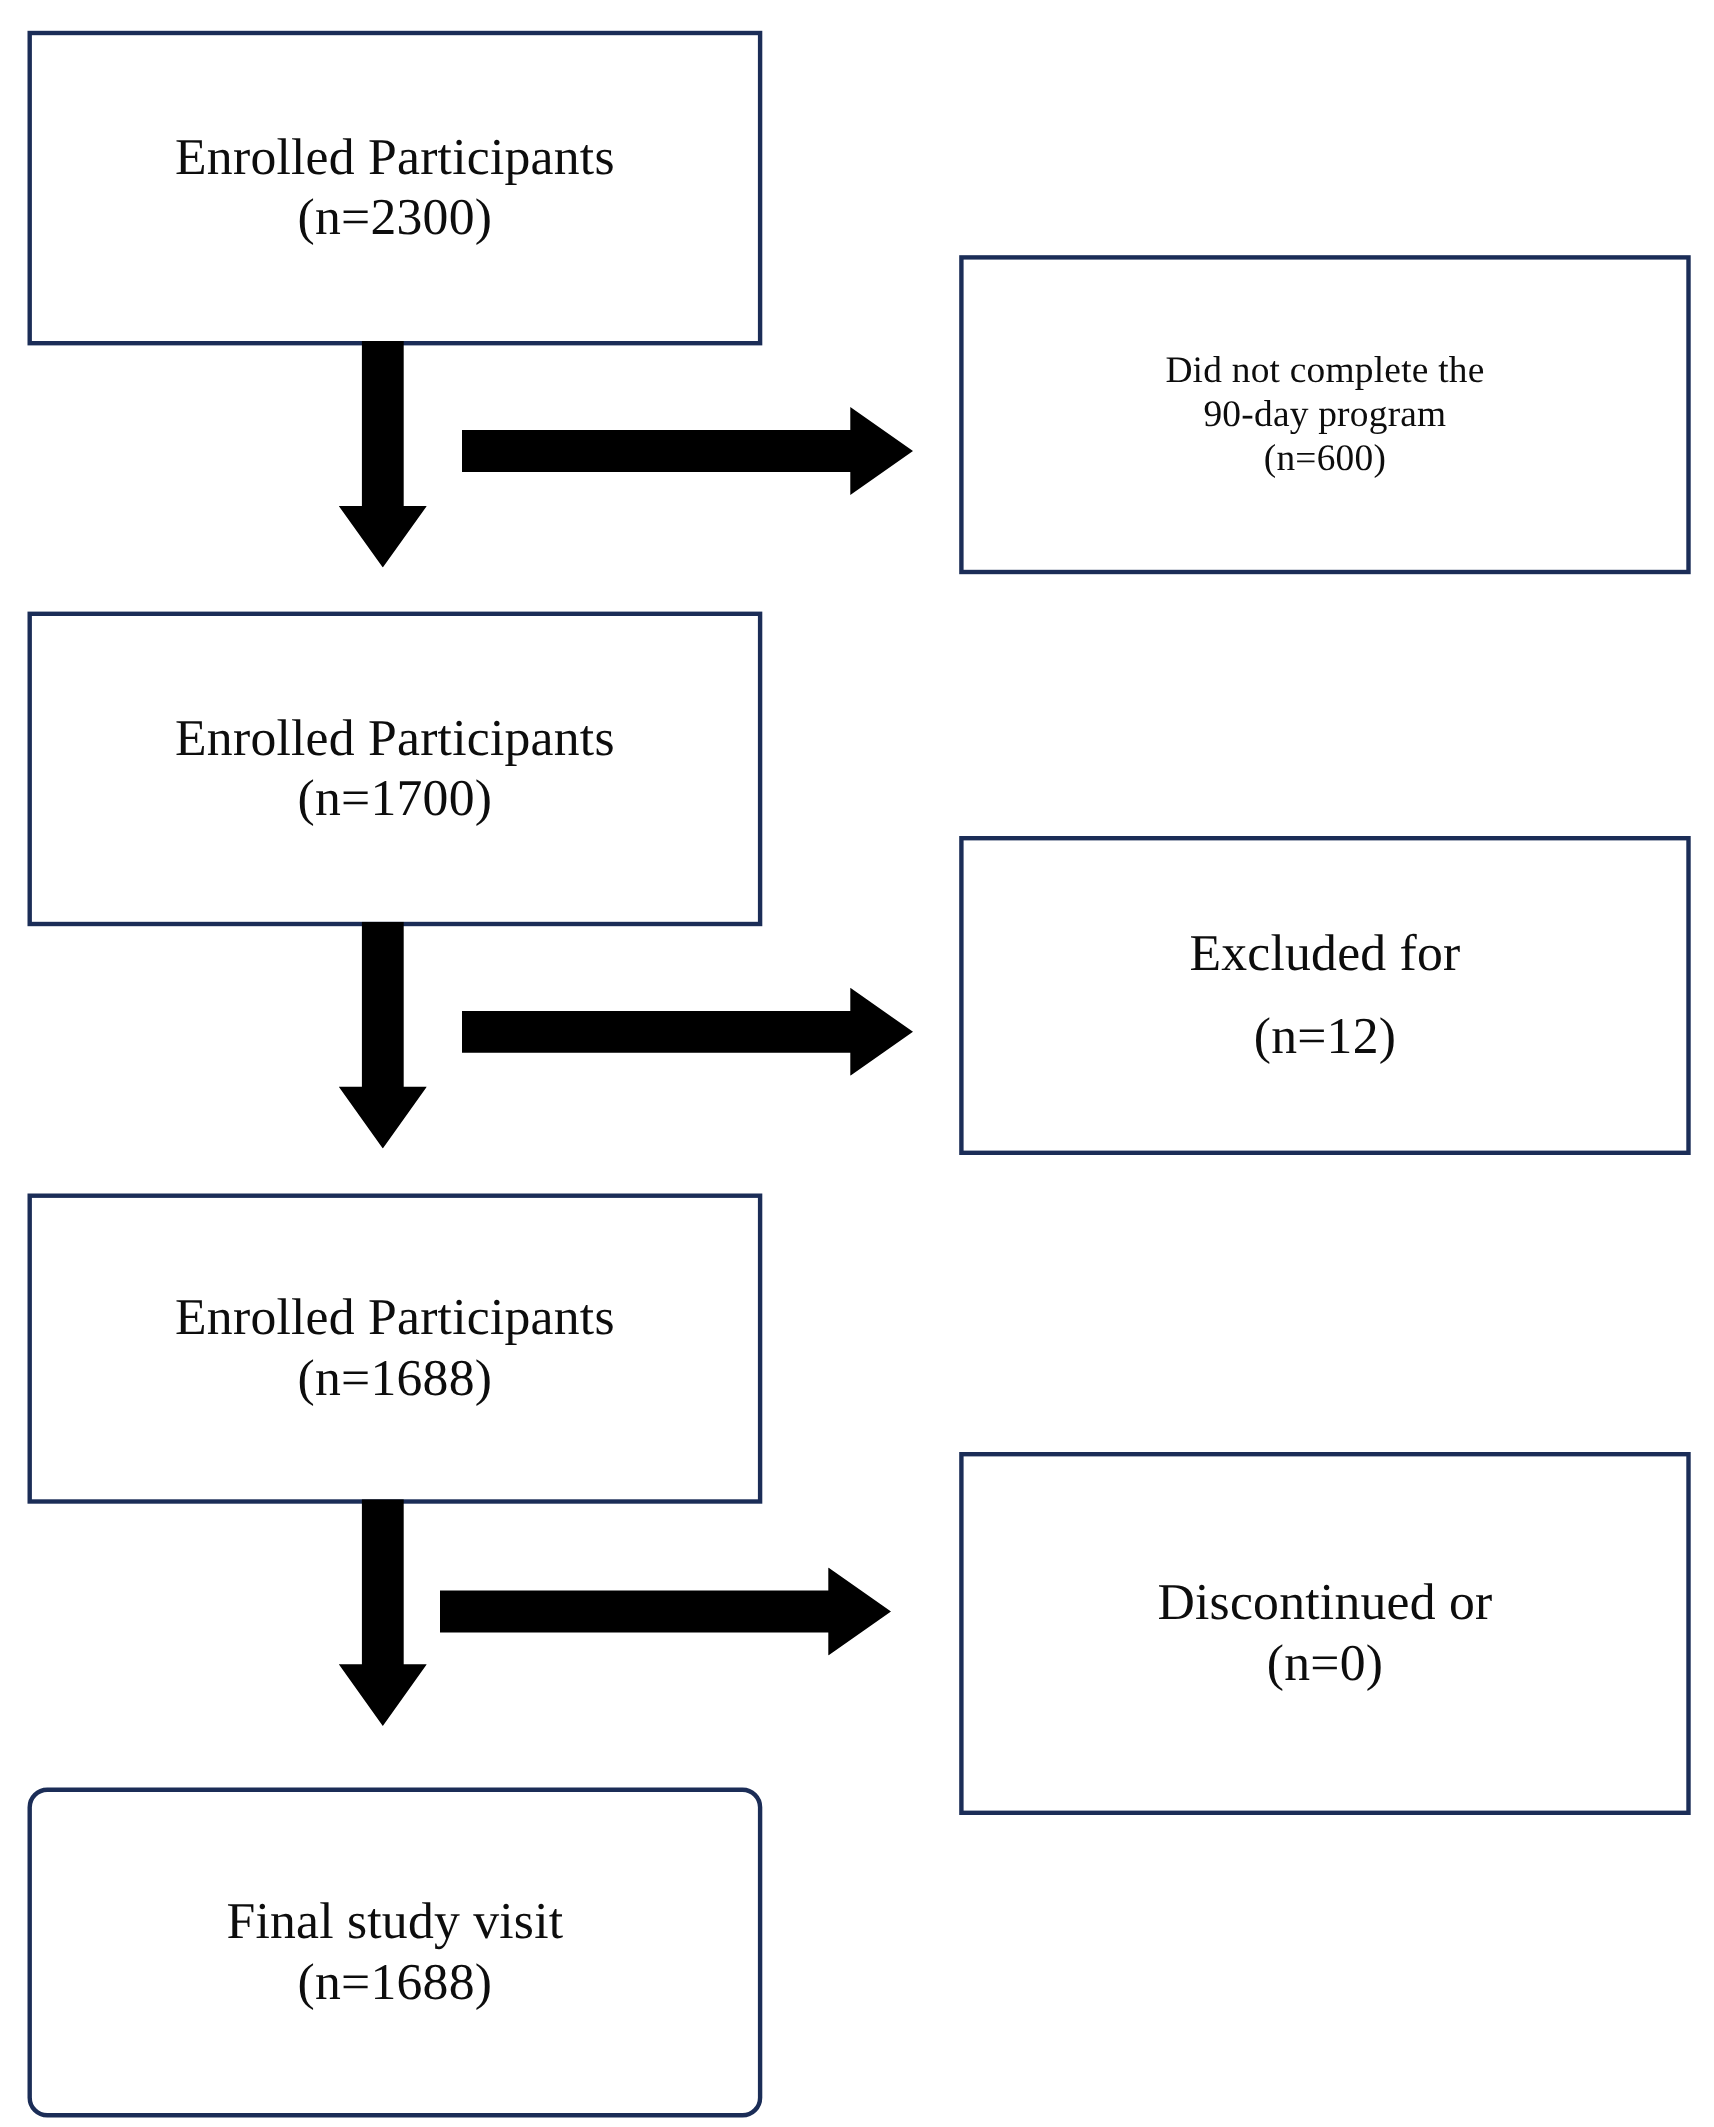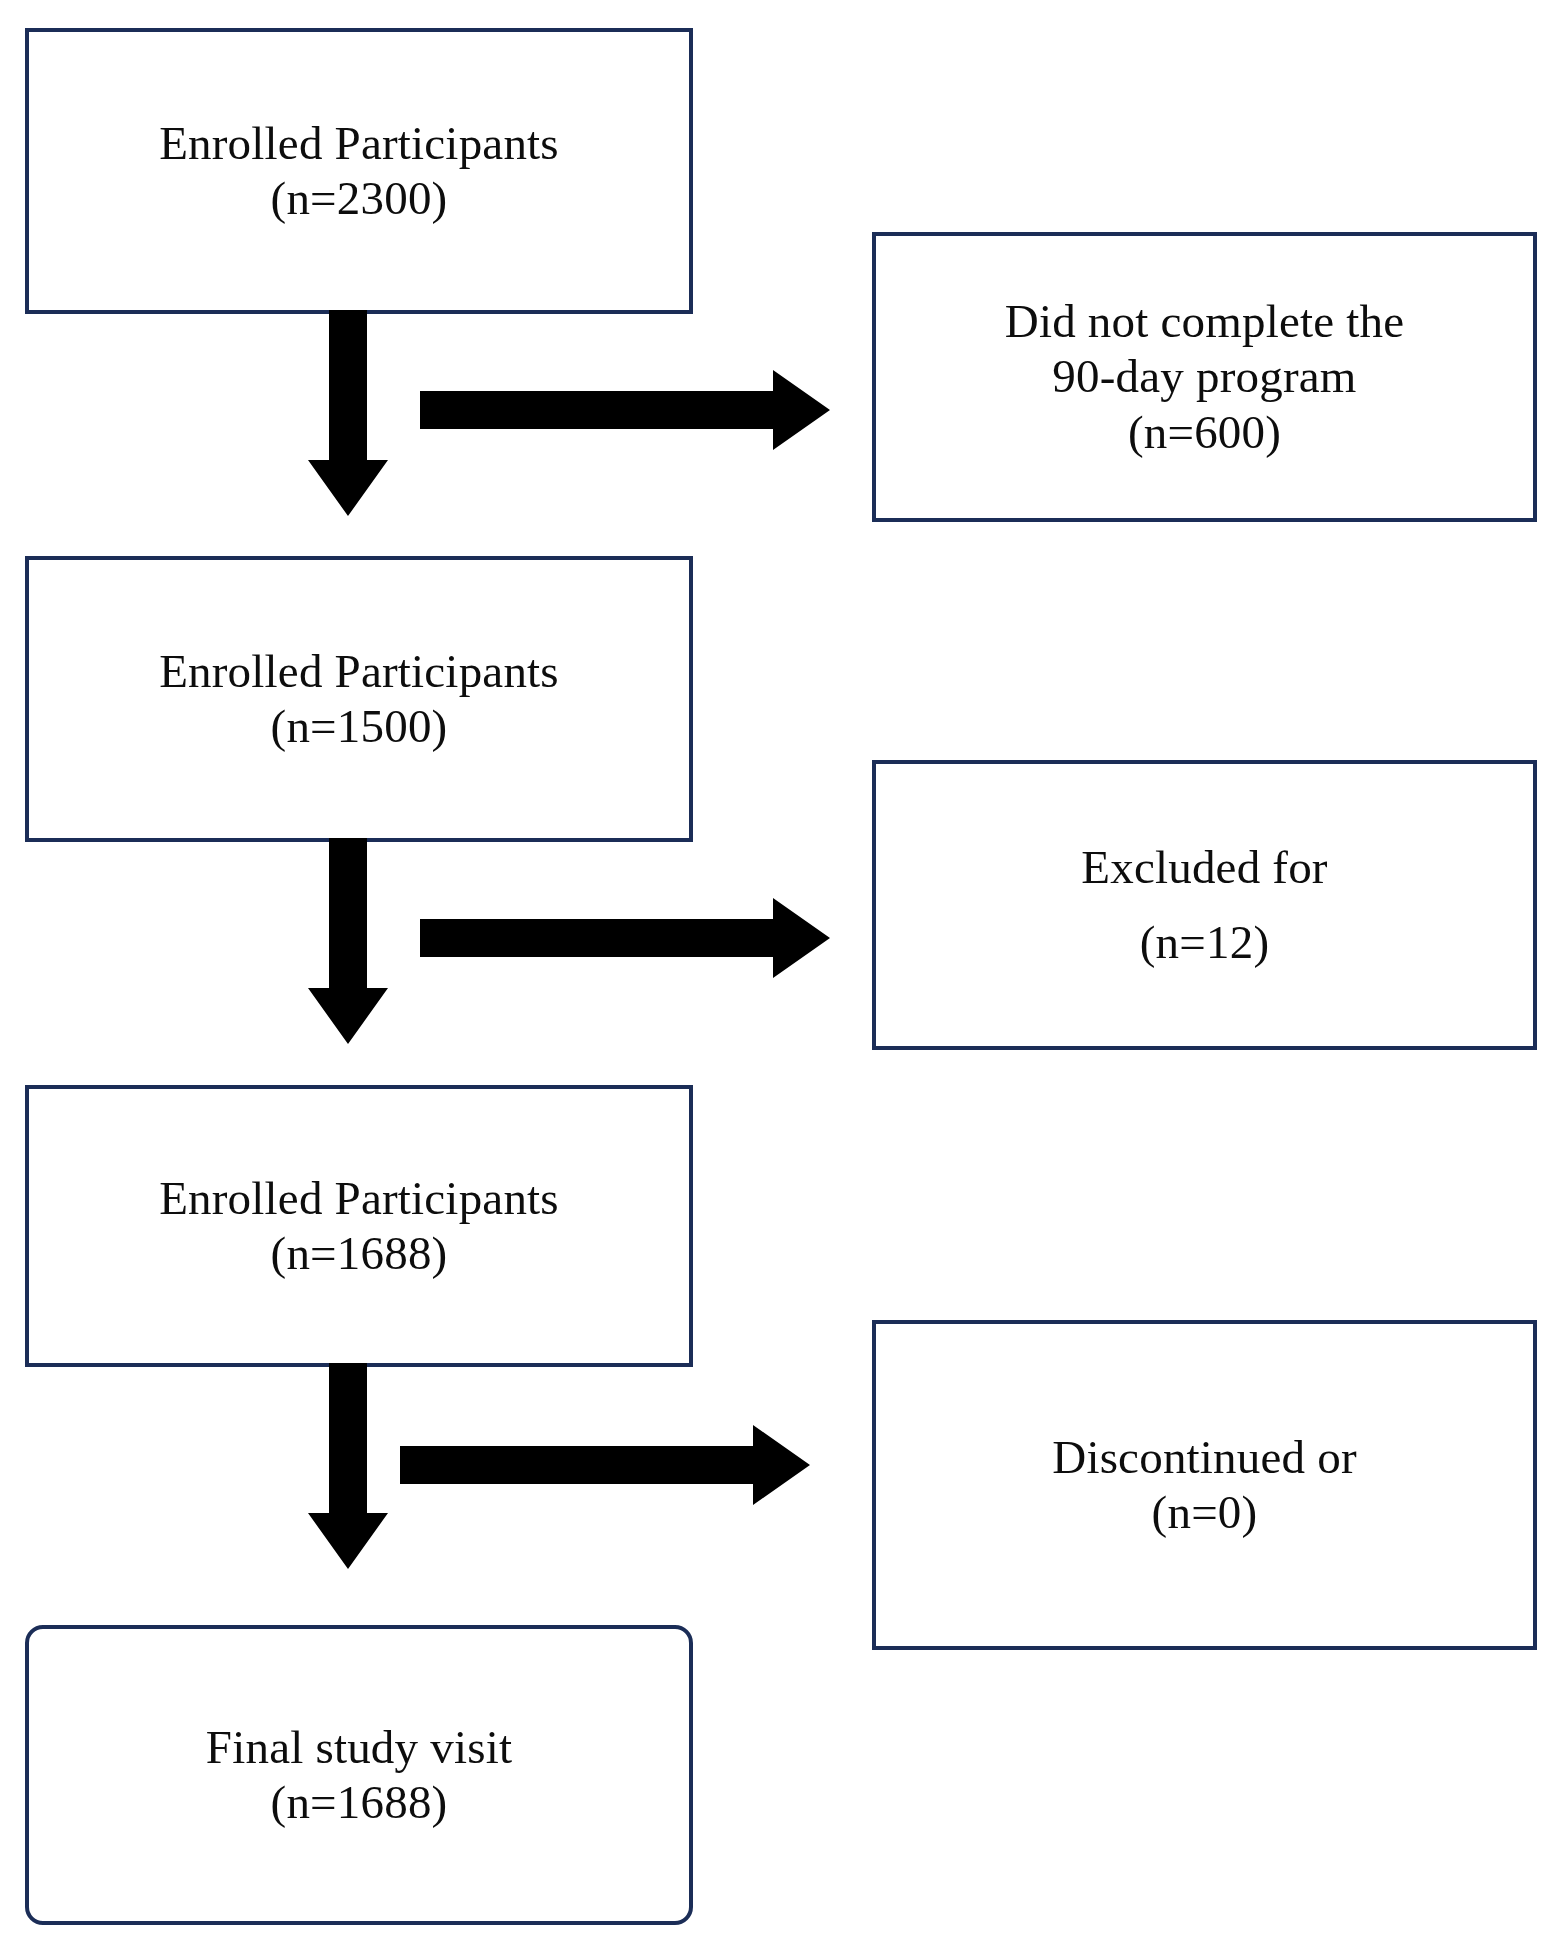--- a/index.html
+++ b/index.html
@@ -34,21 +34,21 @@
     white-space: nowrap;
   }
 
   
   #box-enrolled-2300 { left: 25px;  top: 28px;   width: 668px; height: 286px; font-size: 47px; }
   #box-enrolled-1700 { left: 25px;  top: 556px;  width: 668px; height: 286px; font-size: 47px; }
   #box-baseline      { left: 25px;  top: 1085px; width: 668px; height: 282px; font-size: 47px; }
   #box-final-visit   { left: 25px;  top: 1625px; width: 668px; height: 300px; font-size: 47px; border-radius: 18px; }
 
   
-  #box-not-complete  { left: 872px; top: 232px;  width: 665px; height: 290px; font-size: 47px; }
+  #box-not-complete  { left: 872px; top: 232px;  width: 665px; height: 290px; font-size: 34px; }
   #box-missing-data  { left: 872px; top: 760px;  width: 665px; height: 290px; font-size: 47px; gap: 20px; }
   #box-discontinued  { left: 872px; top: 1320px; width: 665px; height: 330px; font-size: 47px; }
 
   
   .arrow { position: absolute; }
   .arrow svg { display: block; }
 
   #arrow-down-1 { left: 308px; top: 310px;  }
   #arrow-down-2 { left: 308px; top: 838px;  }
   #arrow-down-3 { left: 308px; top: 1363px; }
@@ -68,21 +68,21 @@
   </div>
 
   <div class="box" id="box-not-complete">
     <span class="line">Did not complete the</span>
     <span class="line">90-day program</span>
     <span class="line">(n=600)</span>
   </div>
 
   <div class="box" id="box-enrolled-1700">
     <span class="line">Enrolled Participants</span>
-    <span class="line">(n=1500)</span>
+    <span class="line">(n=1700)</span>
   </div>
 
   <div class="box" id="box-missing-data">
     <span class="line">Excluded for</span>
     <span class="line">(n=12)</span>
   </div>
 
   <div class="box" id="box-baseline">
     <span class="line">Enrolled Participants</span>
     <span class="line">(n=1688)</span>

